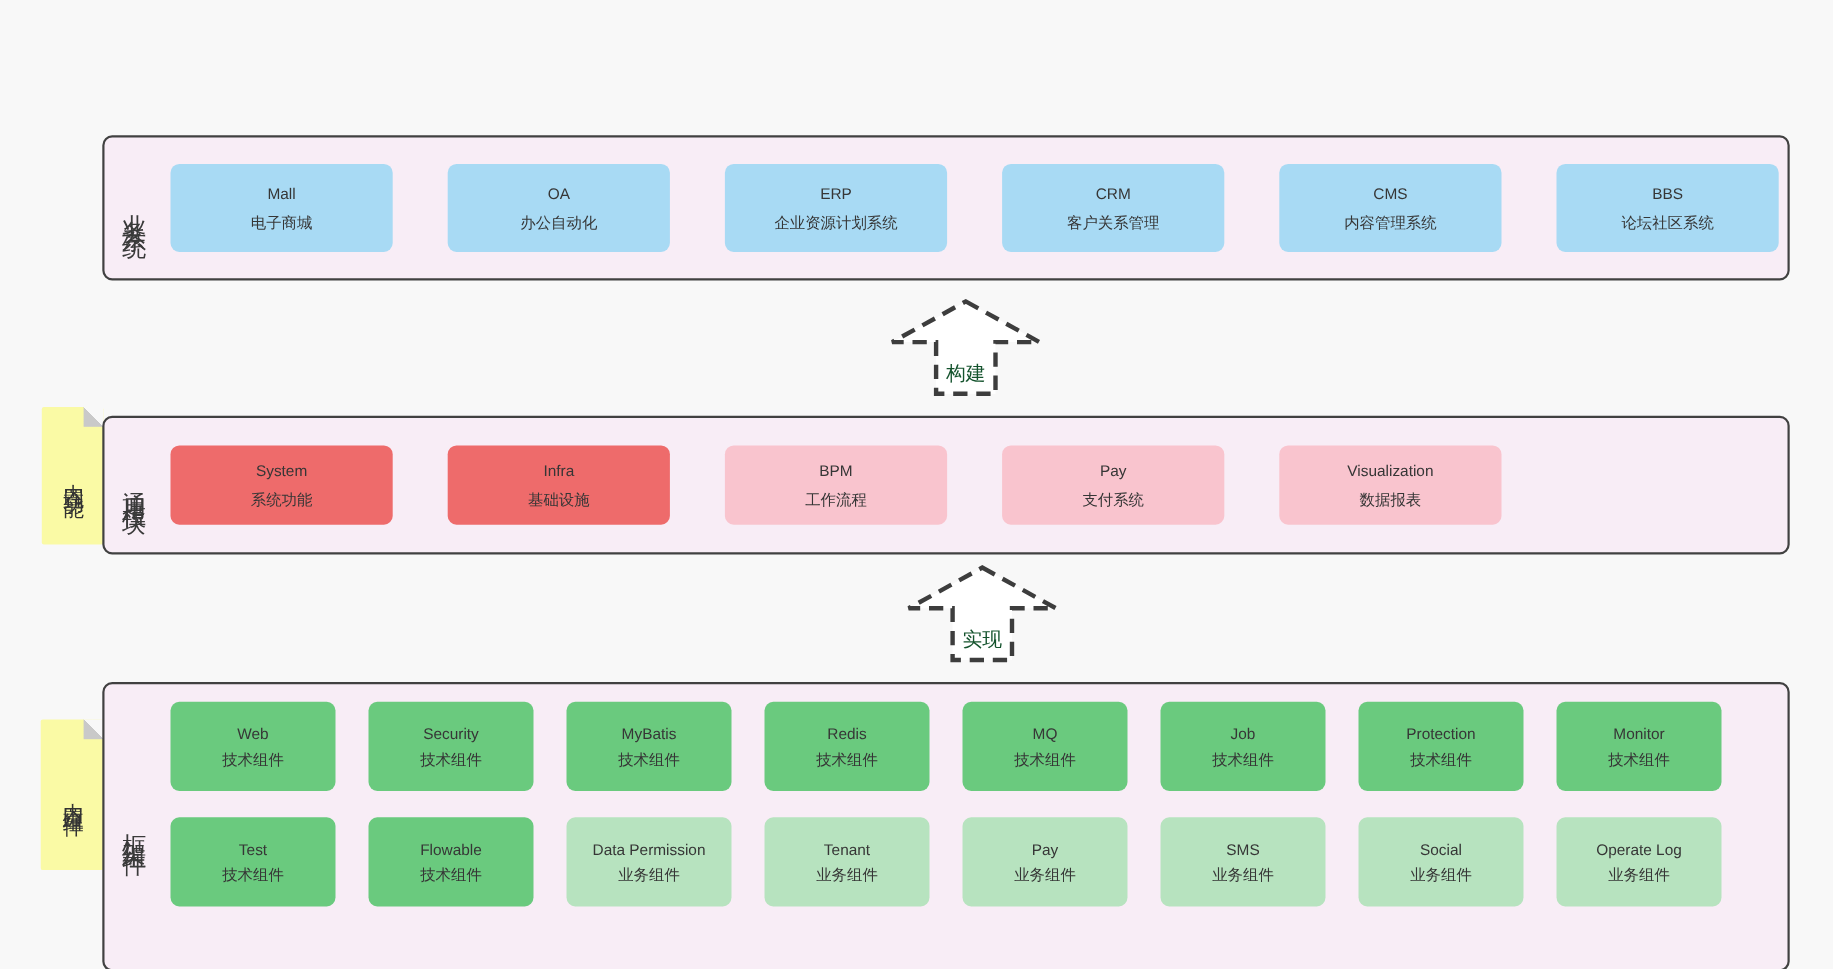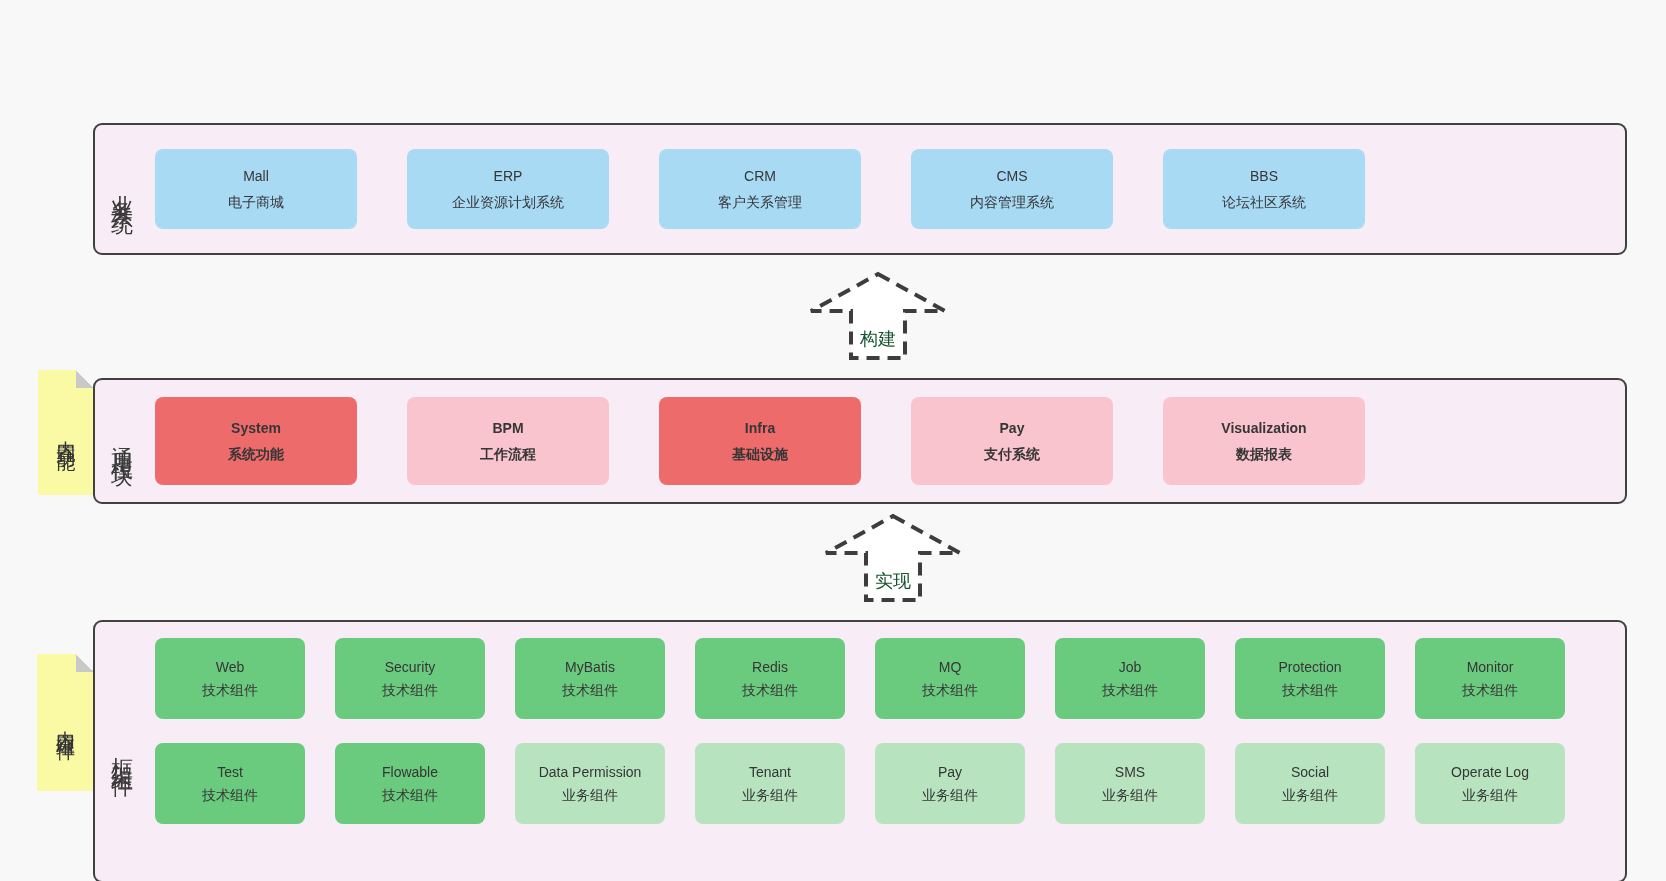--- a/index.html
+++ b/index.html
@@ -95,21 +95,21 @@
     justify-content: center;
     align-items: center;
     text-align: center;
     border-radius: 8px;
     font-size: 14px;
     line-height: 26px;
     color: var(--text);
     flex: none;
   }
   .box-wide   { width: 202px; height: 80px; }
-  .box-mid    { width: 202px; height: 88px; font-weight: bold; }
+  .box-mid    { width: 202px; height: 72px; }
   .box-narrow { width: 150px; height: 81px; line-height: 23px; padding: 4px 10px; }
   .c-blue  { background: var(--blue); }
   .c-red   { background: var(--red); }
   .c-pink  { background: var(--pink); }
   .c-gdark { background: var(--green-dark); }
   .c-glite { background: var(--green-light); }
 
   
   .arrow { position: absolute; width: 140px; height: 92px; }
   .arrow-1 { left: 808px; top: 270px; }
@@ -141,20 +141,24 @@
   </div>
 
   <section class="panel panel-business">
     <div class="vlabel">业务系统</div>
     <div class="row row-wide">
       <div class="box box-wide c-blue">
         <div>Mall</div>
         <div>电子商城</div>
       </div>
       <div class="box box-wide c-blue">
+        <div>OA</div>
+        <div>办公自动化</div>
+      </div>
+      <div class="box box-wide c-blue">
         <div>ERP</div>
         <div>企业资源计划系统</div>
       </div>
       <div class="box box-wide c-blue">
         <div>CRM</div>
         <div>客户关系管理</div>
       </div>
       <div class="box box-wide c-blue">
         <div>CMS</div>
         <div>内容管理系统</div>
@@ -173,27 +177,27 @@
     <span class="arrow-label">构建</span>
   </div>
 
   <section class="panel panel-modules">
     <div class="vlabel">通用模块</div>
     <div class="row row-wide">
       <div class="box box-mid c-red">
         <div>System</div>
         <div>系统功能</div>
       </div>
+      <div class="box box-mid c-red">
+        <div>Infra</div>
+        <div>基础设施</div>
+      </div>
       <div class="box box-mid c-pink">
         <div>BPM</div>
         <div>工作流程</div>
-      </div>
-      <div class="box box-mid c-red">
-        <div>Infra</div>
-        <div>基础设施</div>
       </div>
       <div class="box box-mid c-pink">
         <div>Pay</div>
         <div>支付系统</div>
       </div>
       <div class="box box-mid c-pink">
         <div>Visualization</div>
         <div>数据报表</div>
       </div>
     </div>

